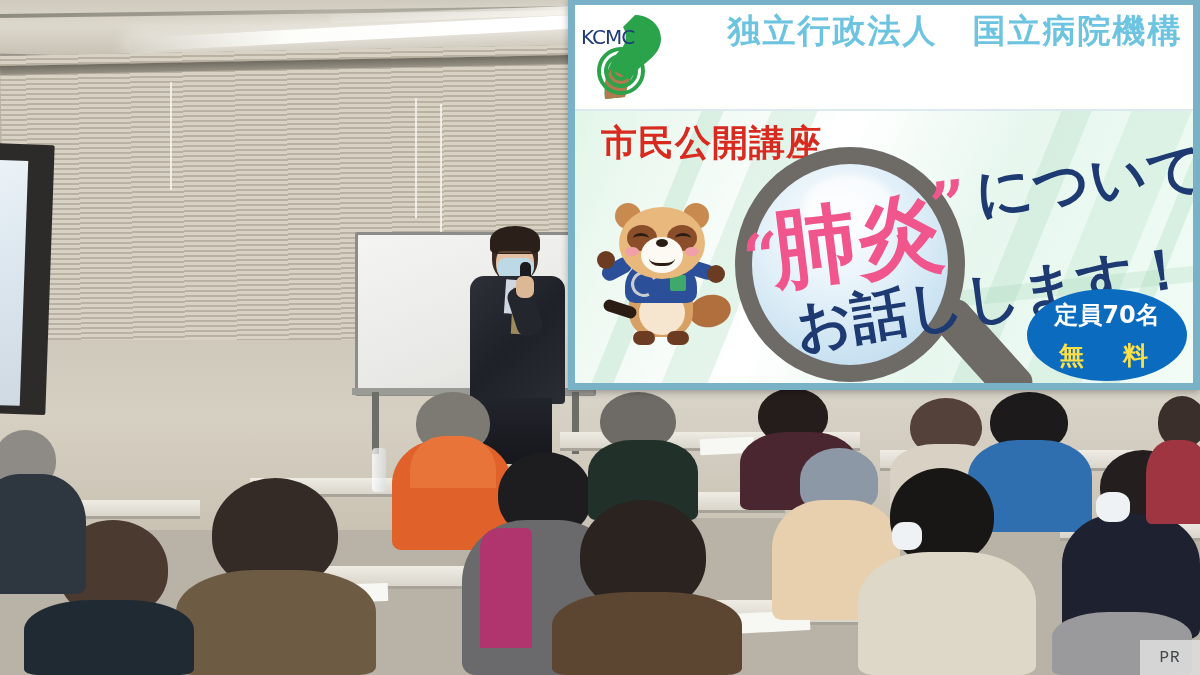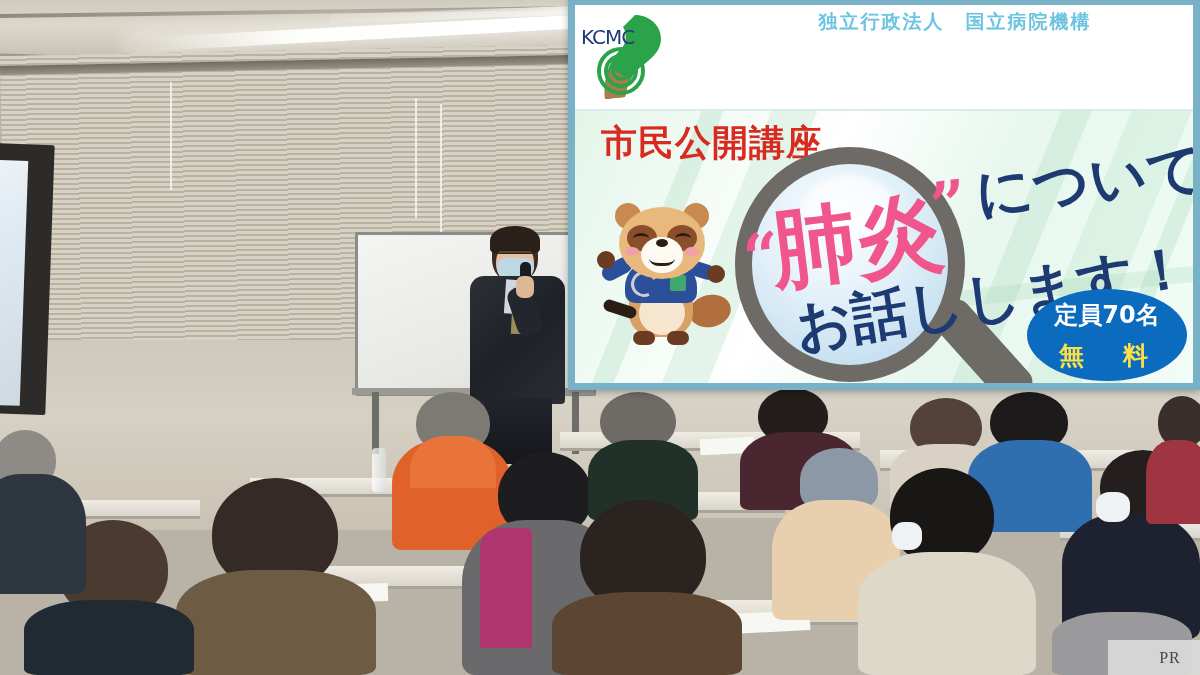--- a/index.html
+++ b/index.html
@@ -206,21 +206,21 @@
   .kcmc-text {
     position: absolute; left: 6px; top: 20px;
     font-size: 20px; font-weight: normal; color: #1f3a7a;
     letter-spacing: -1px;
     font-family: "DejaVu Sans", "Liberation Sans", sans-serif;
   }
   .org-sub {
     position: absolute; left: 140px; top: 4px;
     width: 480px;
     text-align: center;
-    font-size: 19px; font-weight: bold; color: #6cc4e0;
+    font-size: 33px; font-weight: bold; color: #6cc4e0;
     letter-spacing: 2px;
     white-space: nowrap;
     font-family: "DejaVu Sans", sans-serif;
   }
   .org-main {
     position: absolute; left: 100px; top: 36px;
     width: 520px;
     text-align: center;
     font-size: 46px; font-weight: bold; color: #29a8e0;
     letter-spacing: 0px;
@@ -360,22 +360,21 @@
   
   .pr-mark {
     position: absolute;
     right: 0; bottom: 0;
     width: 60px; height: 35px;
     background: rgba(226,226,226,0.82);
     display: flex; align-items: center; justify-content: center;
     color: #44484b;
     font-size: 16px;
     letter-spacing: 1px;
-    font-family: Liberation Serif, serif;
-    padding-left: 32px;
+    font-family: Liberation Mono, monospace;
   }
 </style>
 </head>
 <body>
 
 <div id="stage">
 
   <div class="photo">
 
     <div class="ceiling"></div>

